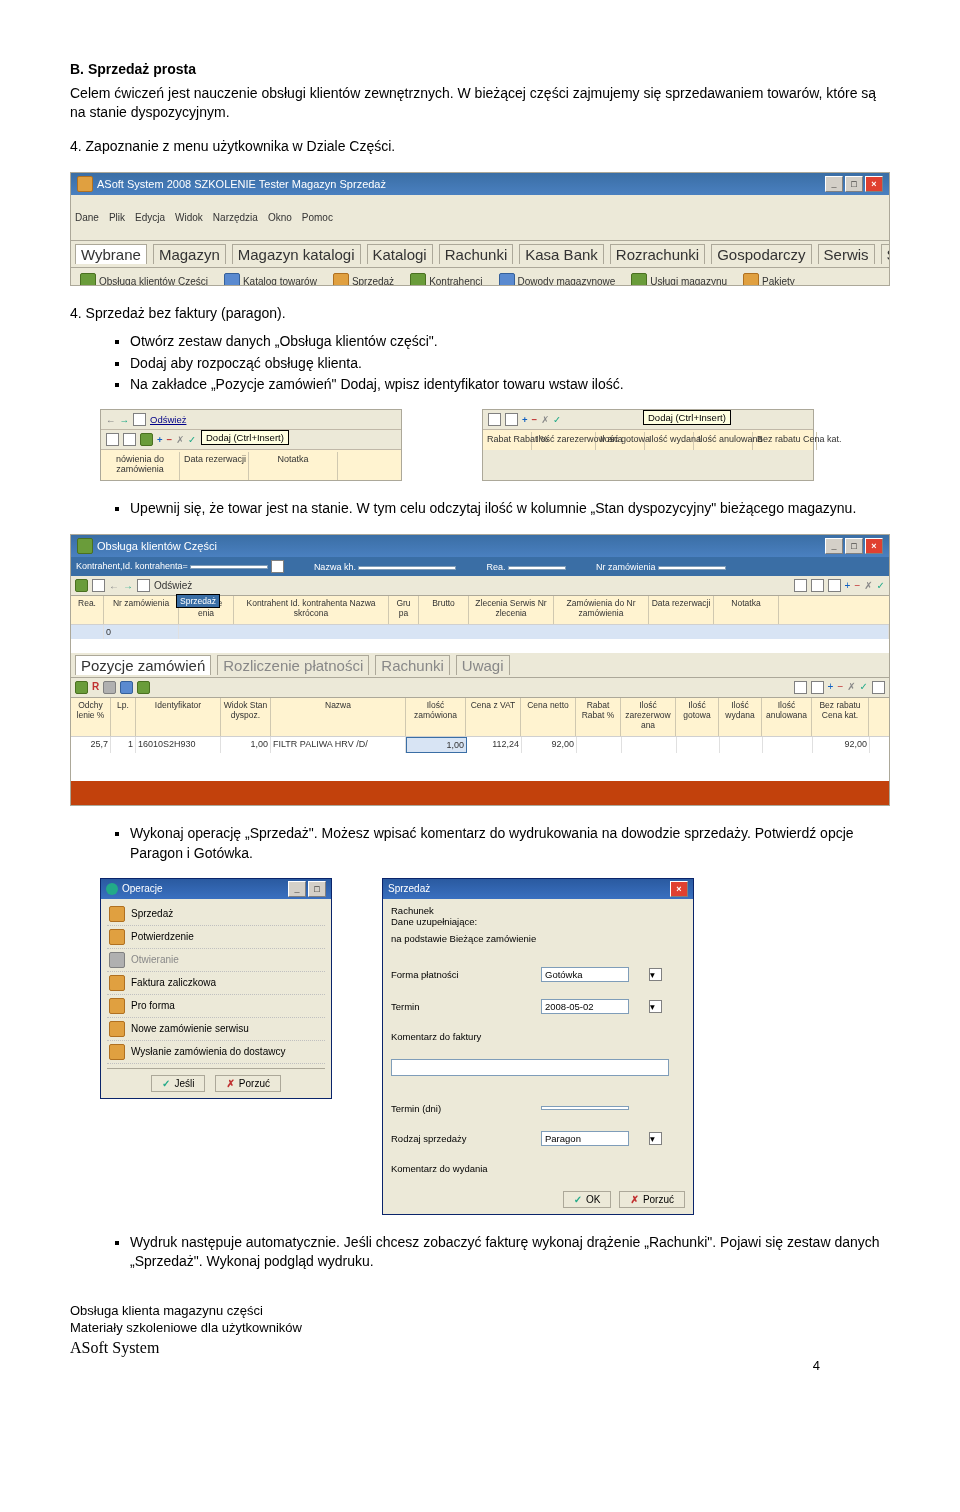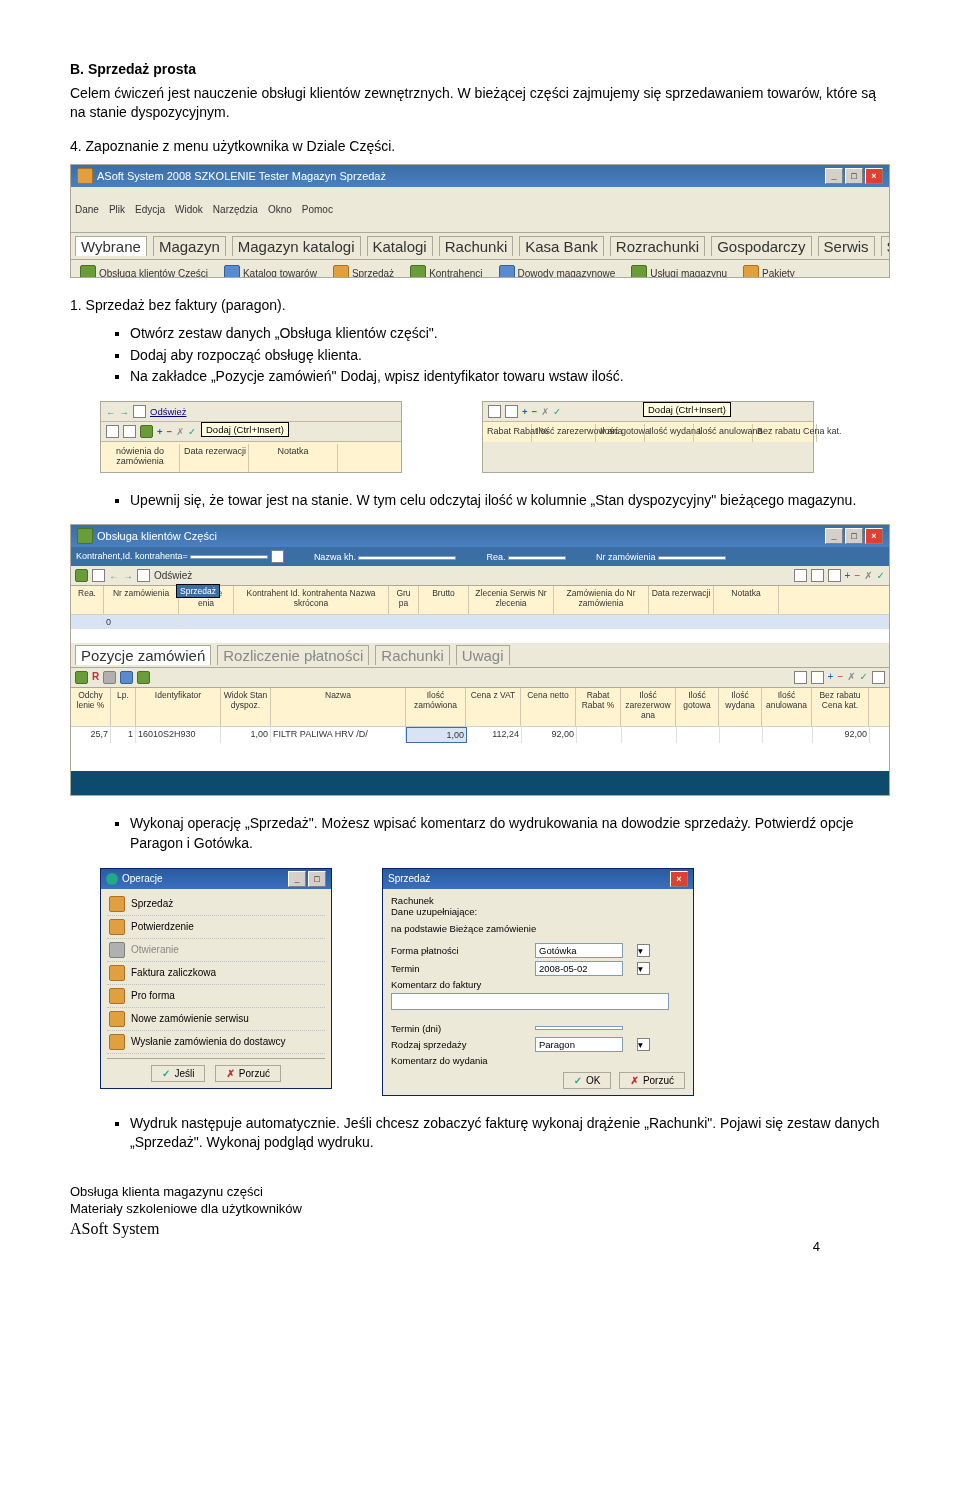--- a/index.html
+++ b/index.html
@@ -9,23 +9,23 @@
     background: #fff;
     margin: 0;
     padding: 60px 70px 40px 70px;
     width: 820px;
   }
   .section-title { font-weight: bold; margin-bottom: 4px; }
   p { margin: 0 0 8px 0; line-height: 1.4; }
   ul.square { list-style: square; padding-left: 60px; margin: 4px 0 14px 0; }
   ul.square li { margin-bottom: 2px; line-height: 1.4; }
   .img-placeholder {
-    background: #0c4a6e;
+    background: #c2410c;
     border: 1px solid #aca899;
-    margin: 8px 0 18px 0;
+    margin: 16px 0 18px 0;
     position: relative;
     font-size: 10px;
     color: #333;
     font-family: Tahoma, sans-serif;
     overflow: hidden;
   }
   .win-title {
     background: linear-gradient(#3a6ea5, #4a80c0);
     color: #fff;
     font-size: 11px;
@@ -224,22 +224,22 @@
     gap: 4px;
   }
   .sprzedaz-body {
     background: #ece9d8;
     padding: 6px 8px;
     font-size: 9.5px;
   }
   .sp-row {
     display: flex;
     align-items: center;
-    margin: 3px 0;
-    gap: 14px;
+    margin: 17px 0;
+    gap: 20px;
   }
   .sp-lbl { width: 130px; }
   .sp-fld {
     background: #fff;
     border: 1px solid #7f9db9;
     padding: 1px 3px;
     font-size: 9.5px;
     min-width: 80px;
     display: inline-block;
   }
@@ -349,21 +349,21 @@
     <span class="icn blue" style="width:11px;height:11px"></span>
     <span class="icn gray" style="width:11px;height:11px"></span>
     <span style="width:30px"></span>
     <span>Filtr</span>
     <span class="field" style="width:90px"></span>
     <span class="mini"></span>
     <span class="icn orange" style="width:11px;height:11px"></span>
   </div>
 </div>
 
-<p>1. Sprzedaż bez faktury (paragon).</p>
+<p>4. Sprzedaż bez faktury (paragon).</p>
 <ul class="square">
   <li>Otwórz zestaw danych „Obsługa klientów części".</li>
   <li>Dodaj aby rozpocząć obsługę klienta.</li>
   <li>Na zakładce „Pozycje zamówień" Dodaj, wpisz identyfikator towaru wstaw ilość.</li>
 </ul>
 
 <div class="two-col">
   <div class="snippet" style="width:300px; position:relative;">
     <div class="row1">
       <span style="color:#888">←</span>

